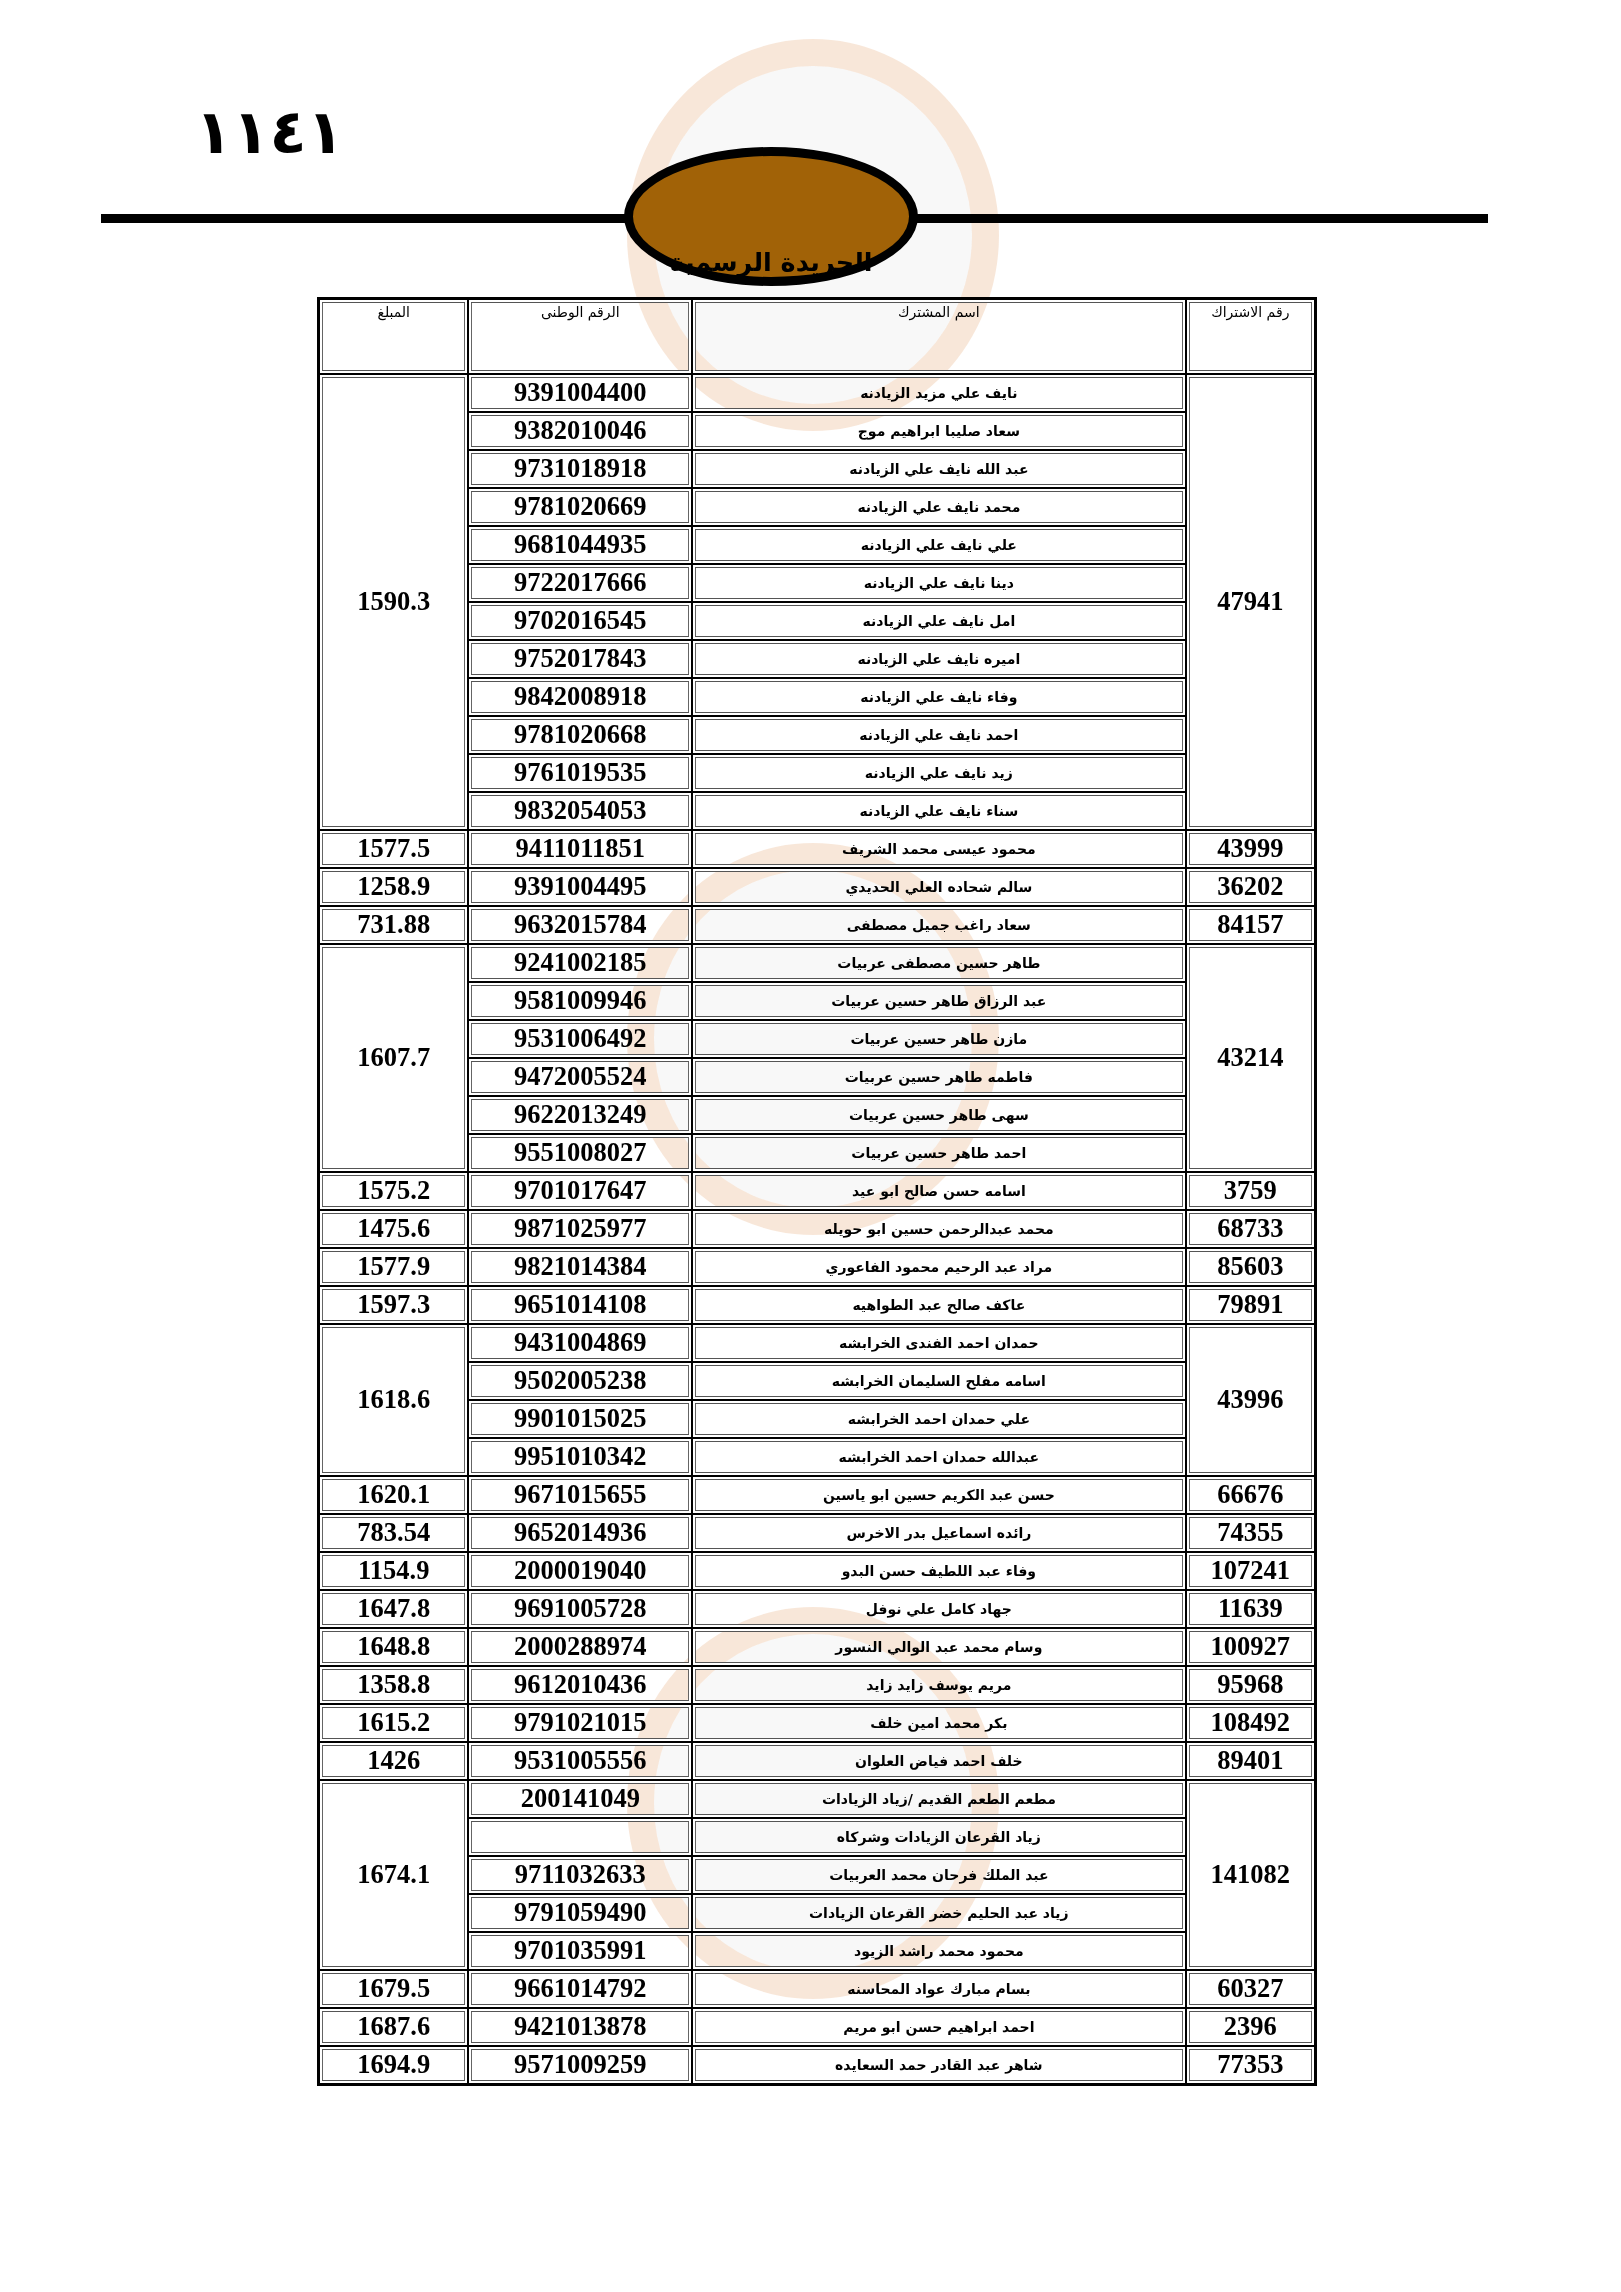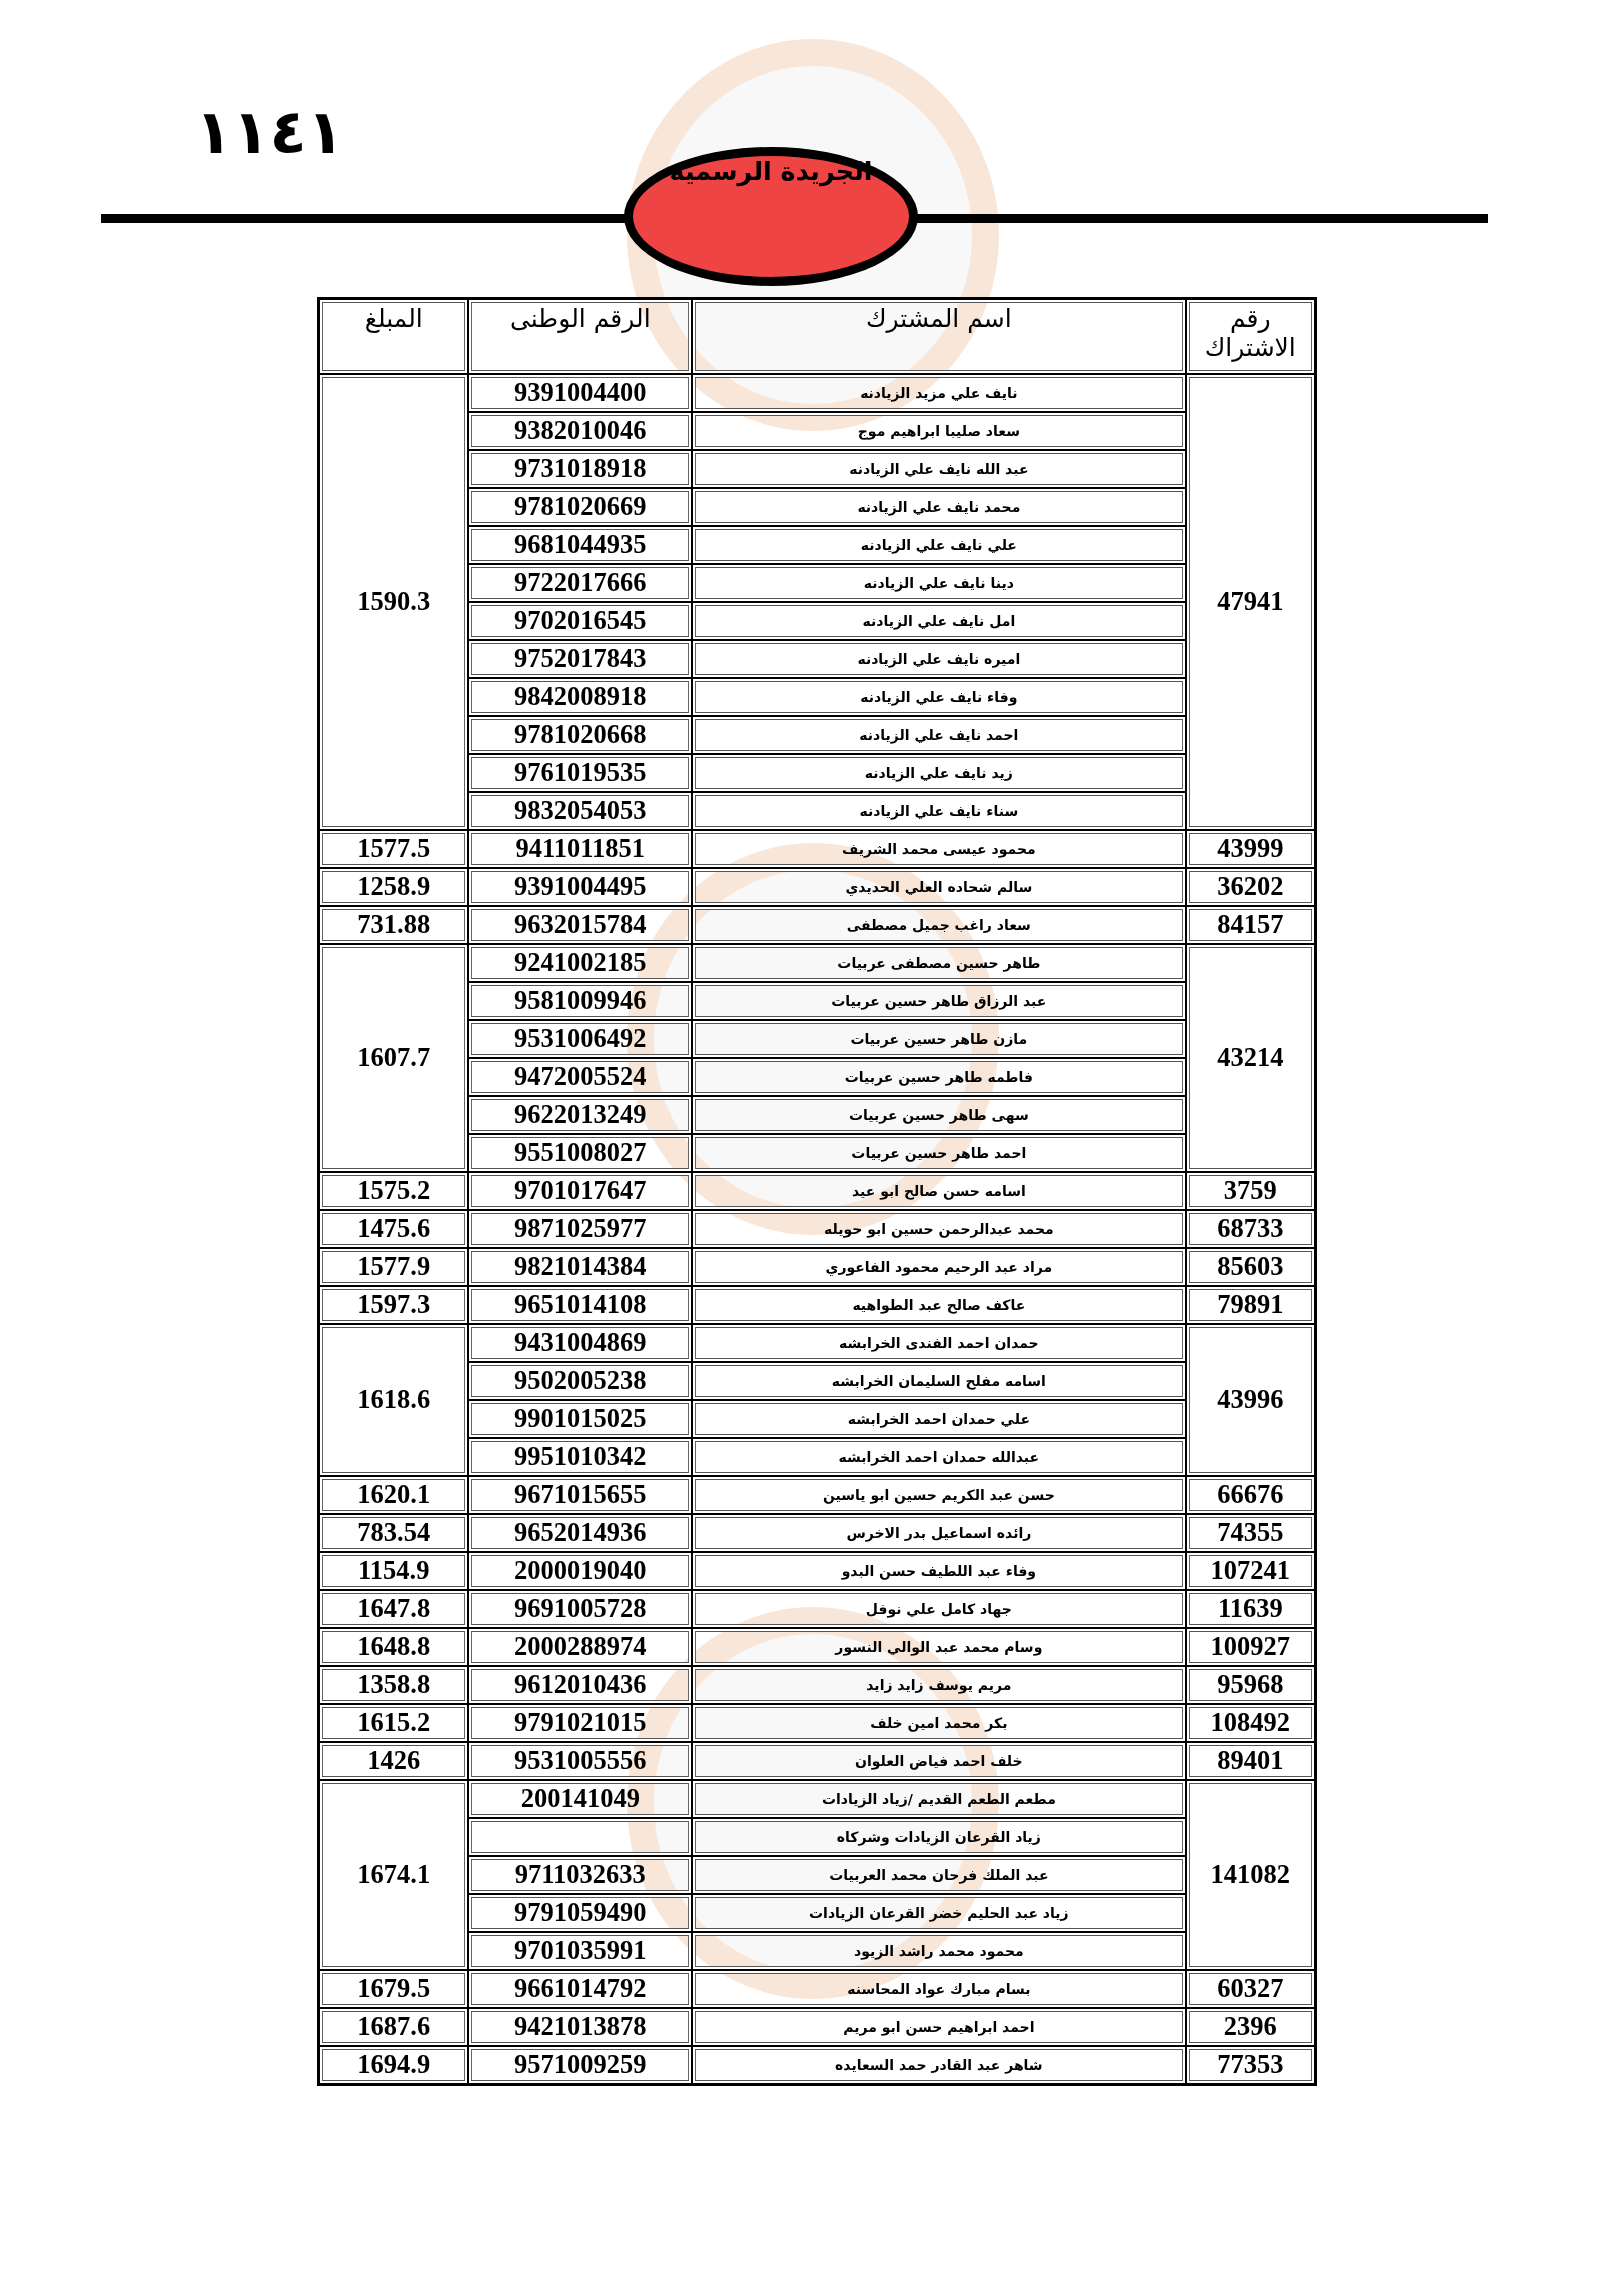--- a/index.html
+++ b/index.html
@@ -1,25 +1,25 @@
 <!DOCTYPE html>
 <html><head>
 <meta charset="utf-8">
 <style>
   html, body { margin:0; padding:0; background:#ffffff; }
   body { width:1621px; height:2293px; position:relative; overflow:hidden; font-family:"Liberation Serif", serif; color:#000; }
   .watermark { position:absolute; pointer-events:none; }
   .wm-clock { left:627px; width:372px; border-radius:50%; border:27.4px solid rgba(250,200,160,0.35); box-sizing:border-box; background:rgba(235,235,235,0.35); }
   .page-number { position:absolute; left:195px; top:96px; font-family:"DejaVu Sans", sans-serif; font-size:61px; font-weight:bold; letter-spacing:3.9px; direction:rtl; }
   .rule { position:absolute; left:101px; top:214px; width:1387px; height:8.8px; background:#000; }
-  .title-oval { position:absolute; left:624px; top:147px; width:294px; height:139px; border:9.8px solid #000; border-radius:50%; background:#ef4444; box-sizing:border-box; display:flex; align-items:flex-start; justify-content:center; }
+  .title-oval { position:absolute; left:624px; top:147px; width:294px; height:139px; border:9.8px solid #000; border-radius:50%; background:#a16207; box-sizing:border-box; display:flex; align-items:flex-end; justify-content:center; }
   .title-oval span { font-family:"DejaVu Sans", sans-serif; font-weight:bold; font-size:25.5px; direction:rtl; }
   table.ledger { position:absolute; left:317px; top:297px; width:1000px; border-collapse:separate; border-spacing:0; border:2.9px double #000; direction:ltr; }
   table.ledger td, table.ledger th { border:1px solid #000; box-shadow: inset 0 0 0 2px #fff, inset 0 0 0 2.9px #555; padding:0; height:36px; text-align:center; vertical-align:middle; }
-  table.ledger th { font-weight:normal; font-family:"DejaVu Sans", sans-serif; font-size:25px; vertical-align:top; height:69px; padding-top:3.9px; direction:rtl; }
+  table.ledger th { font-weight:normal; font-family:"DejaVu Sans", sans-serif; font-size:14px; vertical-align:top; height:69px; padding-top:3.9px; direction:rtl; }
   .c-amt { width:147px; }
   .c-nid { width:221px; }
   .c-name { width:490px; }
   .c-sub { width:127px; }
   td.num { font-family:"Liberation Serif", serif; font-weight:bold; font-size:26.5px; vertical-align:top; padding-top:2px; }
   td.nid { font-family:"Liberation Serif", serif; font-weight:bold; font-size:26.5px;margin-left:48px; }
   td.name { font-family:"DejaVu Sans", sans-serif; font-weight:bold; font-size:14px; direction:rtl; }
   td.group-cell { vertical-align:top; }
 </style>
 </head>

